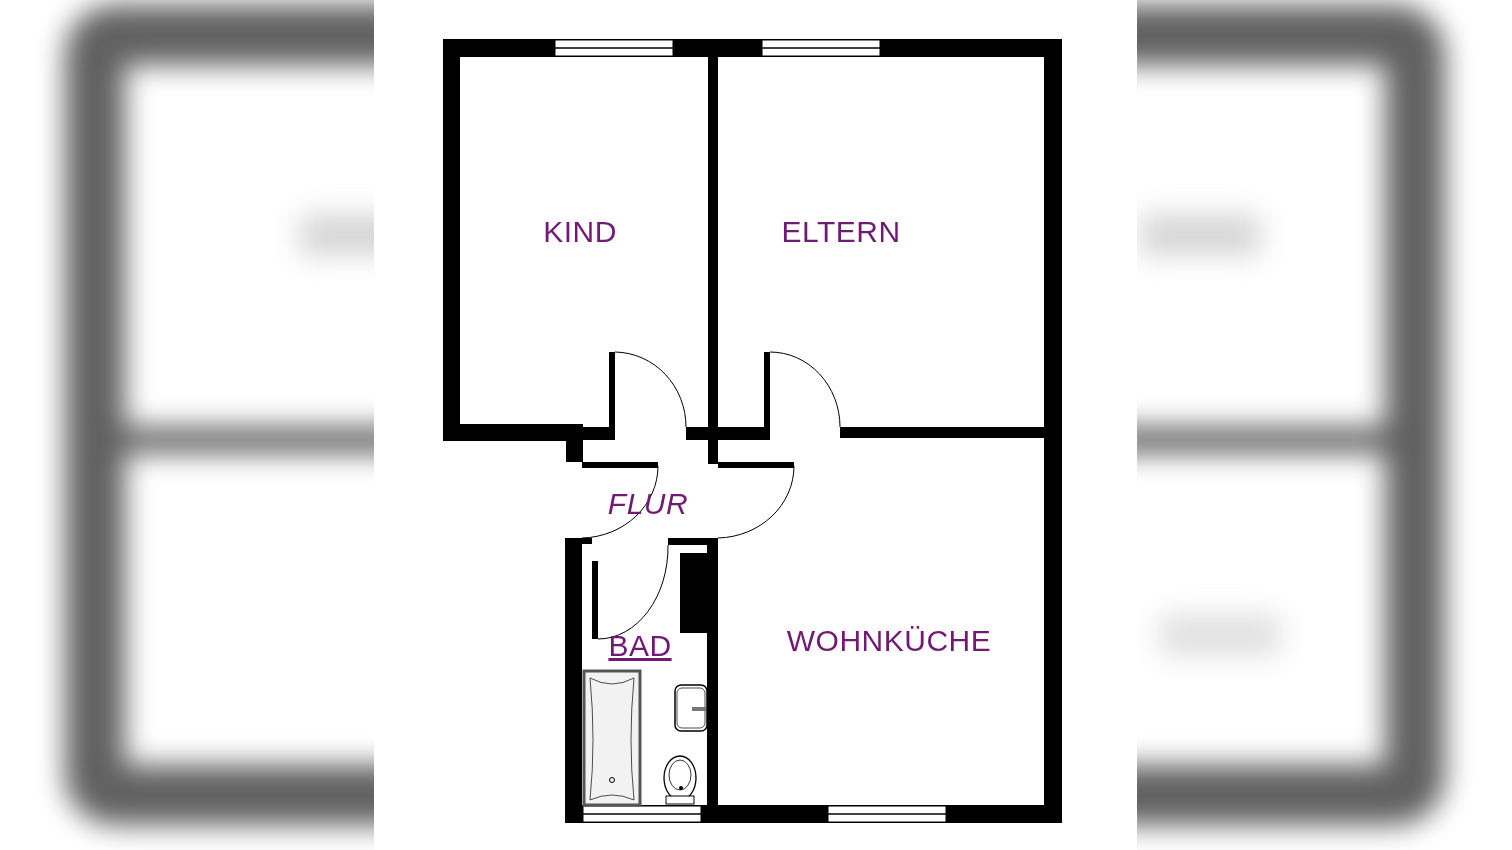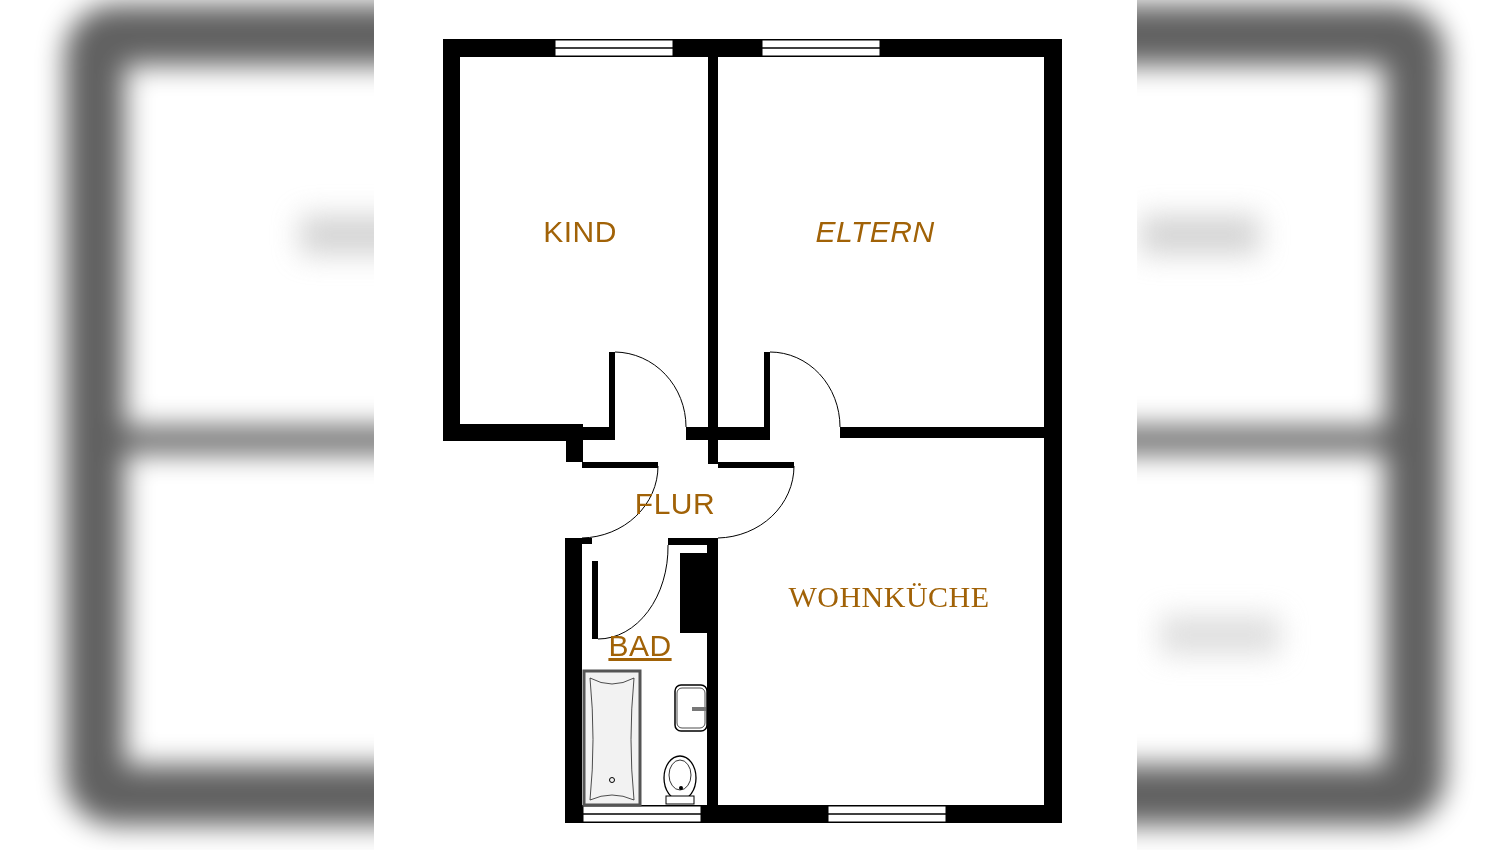--- a/index.html
+++ b/index.html
@@ -12,21 +12,21 @@
       position: absolute; left: 0; top: 0; width: 1512px; height: 850px;
       filter: blur(14px); opacity: 0.62;
     }
     .panel {
       position: absolute; left: 374px; top: 0; width: 763px; height: 850px;
       background: #ffffff;
     }
     svg { position: absolute; left: 0; top: 0; }
     .room-label {
       position: absolute; font-family: "Liberation Sans", sans-serif;
-      color: #a16207; font-size: 30px; letter-spacing: 0.5px;
+      color: #701a75; font-size: 30px; letter-spacing: 0.5px;
       transform: translate(-50%, -50%); white-space: nowrap;
     }
   </style>
 </head>
 <body>
 
 <div class="backdrop">
   <svg width="1512" height="850" viewBox="0 0 1512 850">
     <rect x="95" y="35" width="1320" height="760" fill="none" stroke="#000" stroke-width="60" rx="20"></rect>
     <line x1="95" y1="440" x2="1415" y2="440" stroke="#000" stroke-width="26"></line>
@@ -111,16 +111,16 @@
 
   <g>
     <ellipse cx="680" cy="778" rx="16" ry="22" fill="#fff" stroke="#000" stroke-width="1.3"></ellipse>
     <ellipse cx="680" cy="775" rx="11" ry="15" fill="none" stroke="#000" stroke-width="0.8"></ellipse>
     <rect x="666" y="796" width="28" height="8" fill="#fff" stroke="#000" stroke-width="1"></rect>
     <circle cx="681" cy="788" r="2" fill="#000"></circle>
   </g>
 </svg>
 
 <div class="room-label" style="left:580px; top:232px;">KIND</div>
-<div class="room-label" style="left:875px; top:232px;font-style:italic;">ELTERN</div>
-<div class="room-label" style="left:675px; top:504px;">FLUR</div>
+<div class="room-label" style="left:841px; top:232px;">ELTERN</div>
+<div class="room-label" style="left:648px; top:504px;font-style:italic;">FLUR</div>
 <div class="room-label" style="left:640px; top:646px;text-decoration:underline;">BAD</div>
-<div class="room-label" style="left:889px; top:597px;font-family:Liberation Serif, serif;">WOHNKÜCHE</div>
+<div class="room-label" style="left:889px; top:641px;">WOHNKÜCHE</div>
 
 </body></html>

